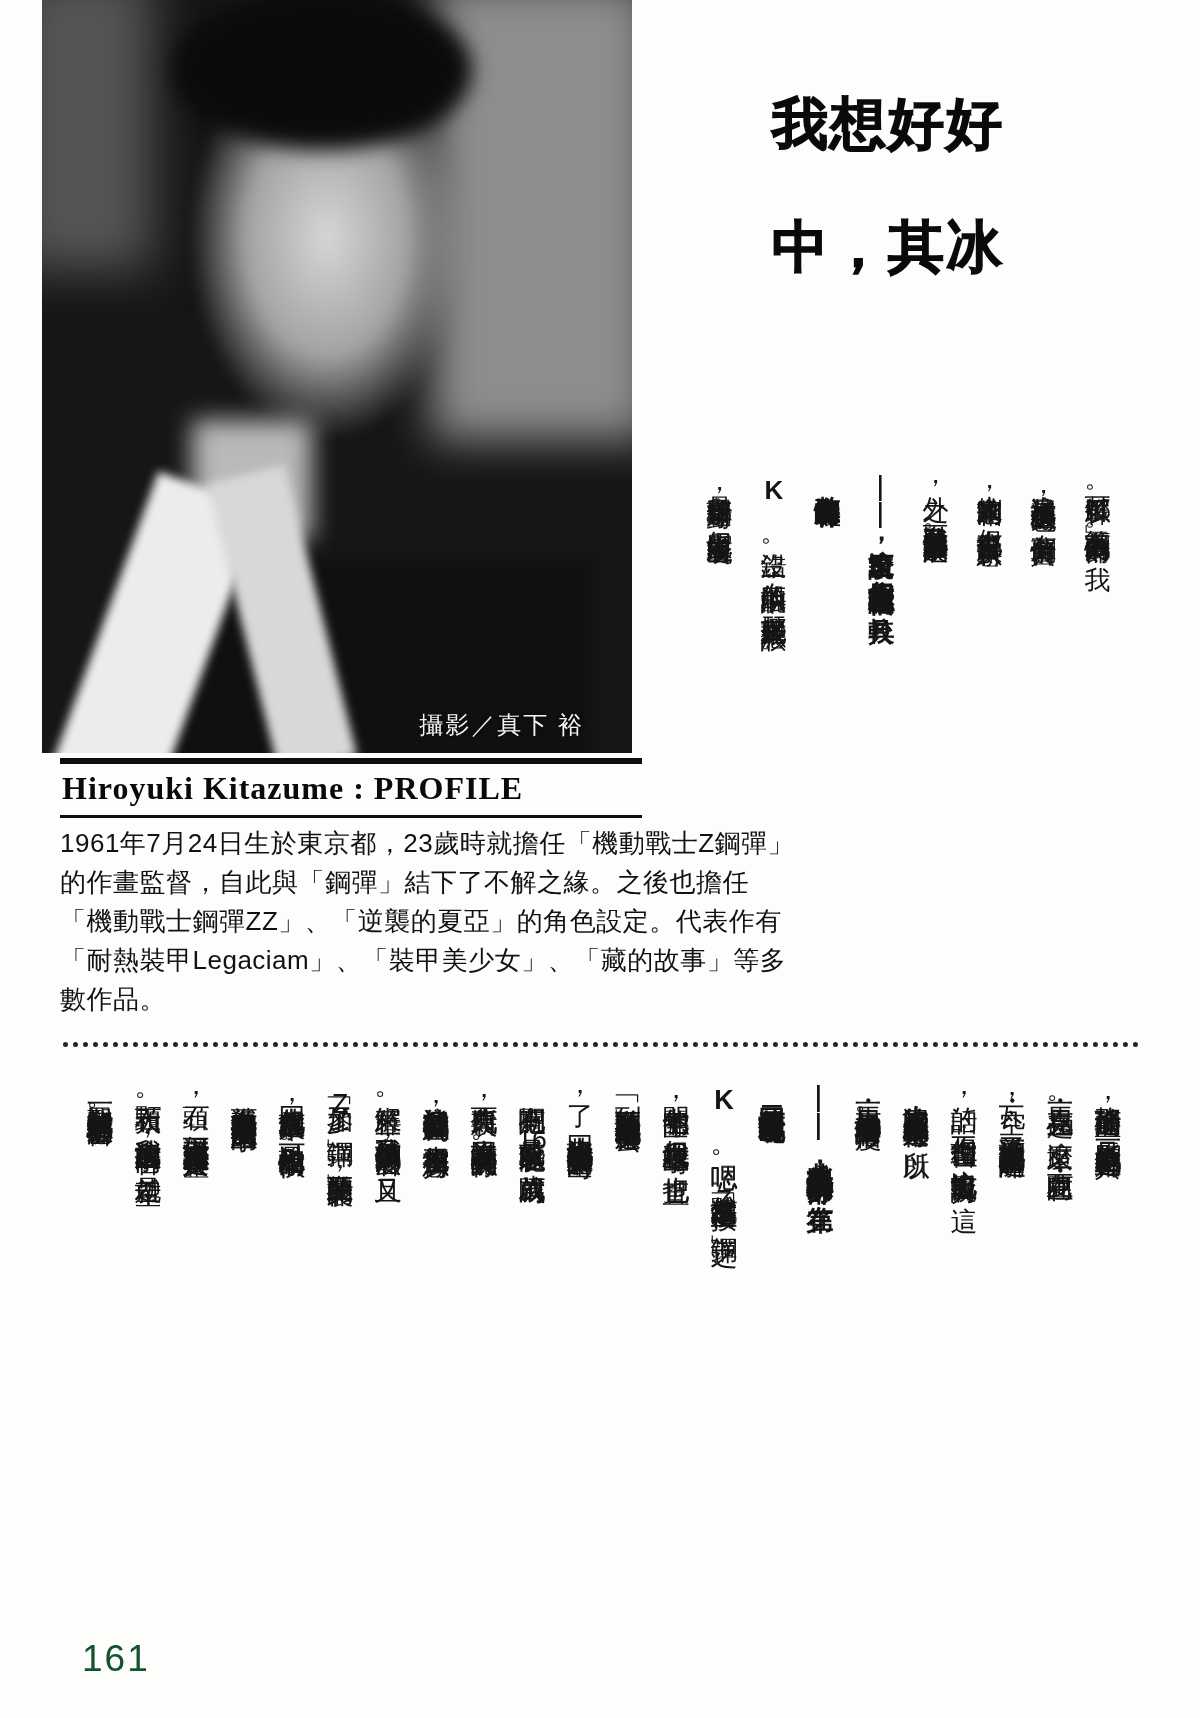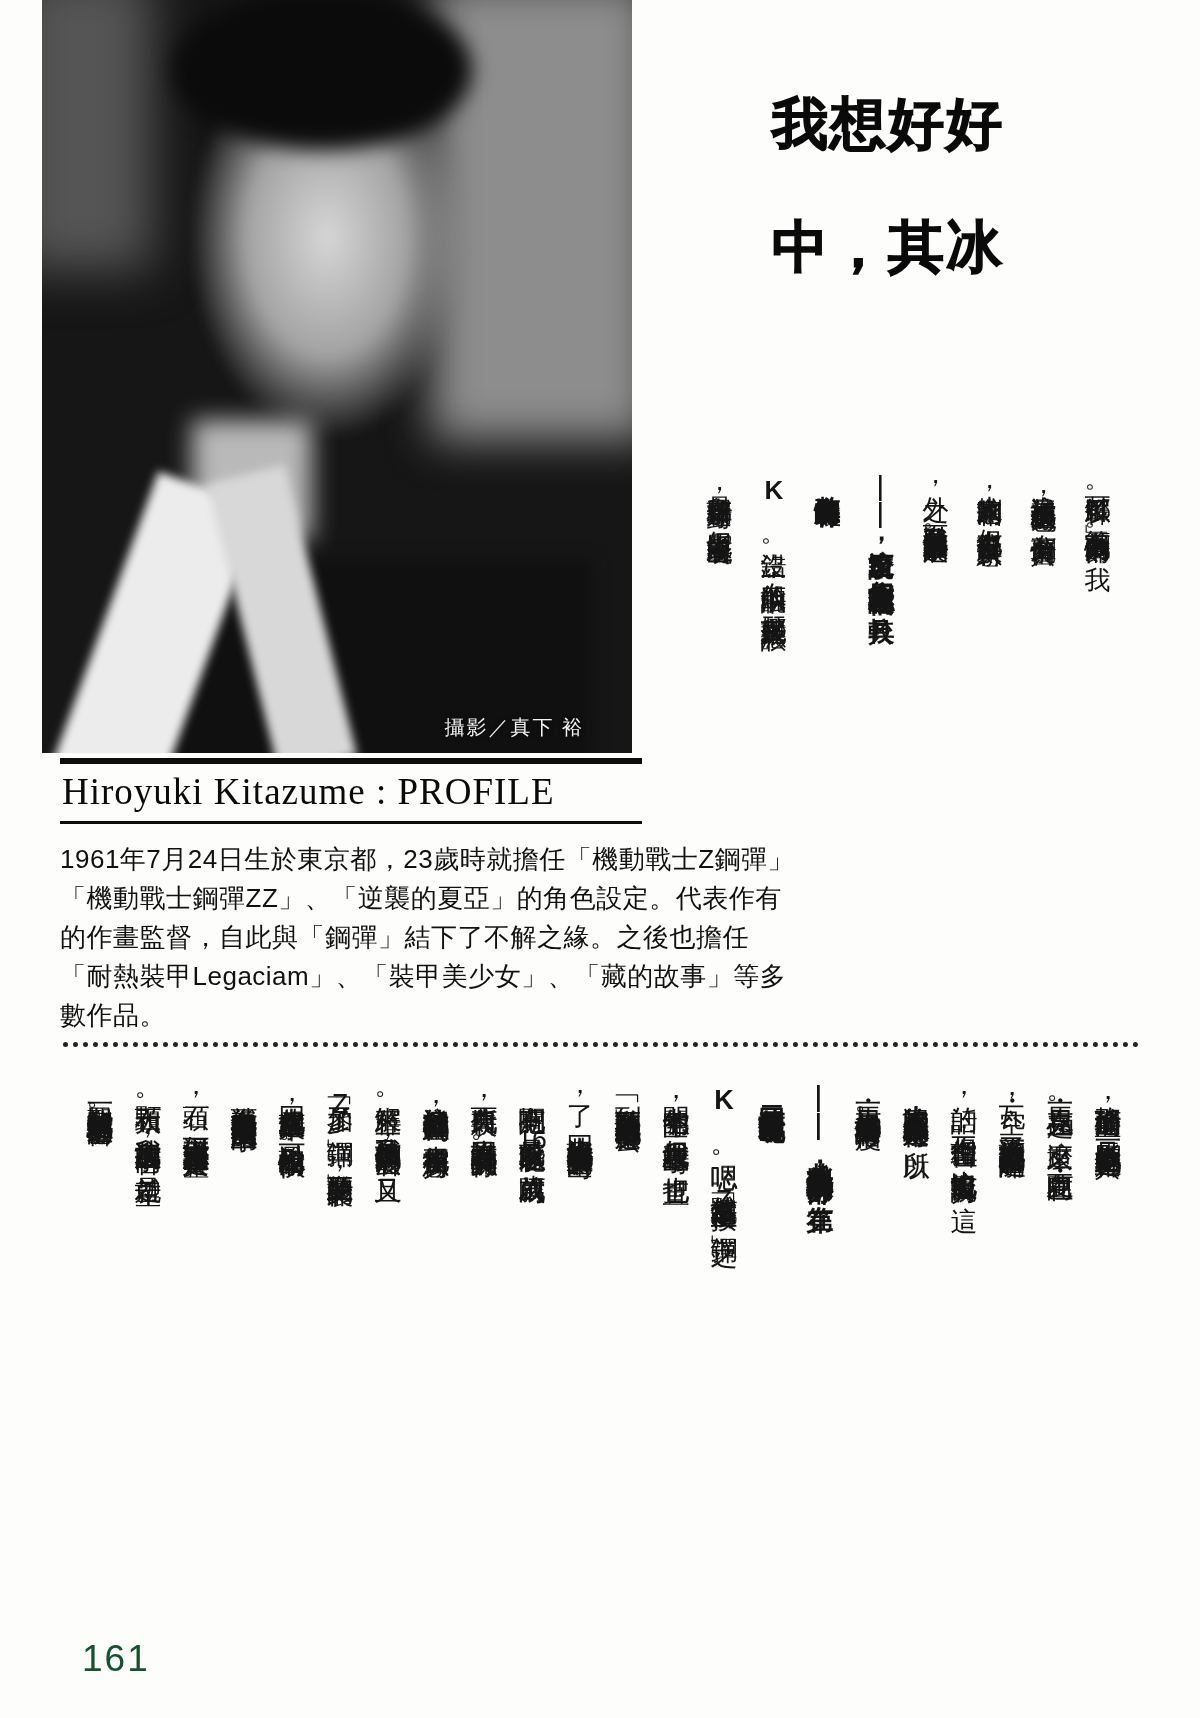--- a/index.html
+++ b/index.html
@@ -27,21 +27,21 @@
   .ph-collar-l { position:absolute; left:55px;  top:480px; width:110px; height:340px;
                background:#ececec; transform:rotate(20deg);  filter:blur(5px); }
   .ph-collar-r { position:absolute; left:200px; top:470px; width:80px;  height:300px;
                background:#d8d8d8; transform:rotate(-14deg); filter:blur(5px); }
   .ph-neck   { position:absolute; left:150px; top:420px; width:120px; height:120px;
                background:#b9b9b9; filter:blur(12px); }
   .ph-body   { position:absolute; left:120px; top:560px; width:430px; height:220px;
                background:#101010; filter:blur(8px); }
   .credit {
     position:absolute; right:48px; bottom:12px;
-    color:#f4f4f4; font-size:20px; letter-spacing:2px; white-space:nowrap;
+    color:#f4f4f4; font-size:24px; letter-spacing:2px; white-space:nowrap;
     text-shadow:0 0 4px rgba(0,0,0,.8);
   }
 
   
   .headline { position:absolute; left:772px; top:62px; width:400px; }
   .hl-line {
     font-size:56px; font-weight:400; line-height:123px; letter-spacing:2px;
     white-space:nowrap; color:#0a0a0a;
     -webkit-text-stroke:3px #0a0a0a;
   }
@@ -63,24 +63,24 @@
   .k   { text-orientation:upright; font-weight:700; }
   .tcy { text-combine-upright:all; }
 
   
   .profile { position:absolute; left:60px; top:758px; width:582px; }
   .rule-thick { height:6px; background:#0d0d0d; }
   .rule-thin  { height:3px; background:#0d0d0d; }
   .profile h2 {
     margin:6px 0 8px 2px;
     font-family:"Liberation Serif", serif;
-    font-size:37px; font-weight:400; letter-spacing:1px; white-space:nowrap;
+    font-size:32px; font-weight:700; letter-spacing:1px; white-space:nowrap;
     color:#0a0a0a;
   }
-  .profile-lines { margin-top:16px; }
+  .profile-lines { margin-top:6px; }
   .profile-lines div { font-size:26px; line-height:39px; white-space:nowrap; letter-spacing:0.5px; }
 
   
   .divider {
     position:absolute; left:63px; top:1042px; width:1076px; height:0;
     border-top:5px dotted #242424;
   }
   .pageno {
     position:absolute; left:82px; top:1638px;
     font-size:37px; letter-spacing:2px; color:#14532d;
@@ -118,22 +118,22 @@
       <p><span class="k">K</span>　沒錯。在一般的說法中，瑟娜與米妮瓦應該</p>
       <p>是留在格瑞那達才對，但電影版中並沒有出現</p>
     </div>
 
   <div class="profile">
     <div class="rule-thick"></div>
     <h2>Hiroyuki Kitazume : PROFILE</h2>
     <div class="rule-thin"></div>
     <div class="profile-lines" id="profile-lines">
         <div>1961年7月24日生於東京都，23歲時就擔任「機動戰士Z鋼彈」</div>
+        <div>的作畫監督，自此與「鋼彈」結下了不解之緣。之後也擔任</div>
         <div>「機動戰士鋼彈ZZ」、「逆襲的夏亞」的角色設定。代表作有</div>
-        <div>的作畫監督，自此與「鋼彈」結下了不解之緣。之後也擔任</div>
         <div>「耐熱裝甲Legaciam」、「裝甲美少女」、「藏的故事」等多</div>
         <div>數作品。</div>
       </div>
   </div>
 
   <div class="divider"></div>
 
   <div class="vblock vbottom" id="bottom-block">
       <p>格瑞那達的畫面，且電影版中她們一直都是與</p>
       <p>馬・克貝在一起。這麼一來，夏亞在阿・巴</p>

